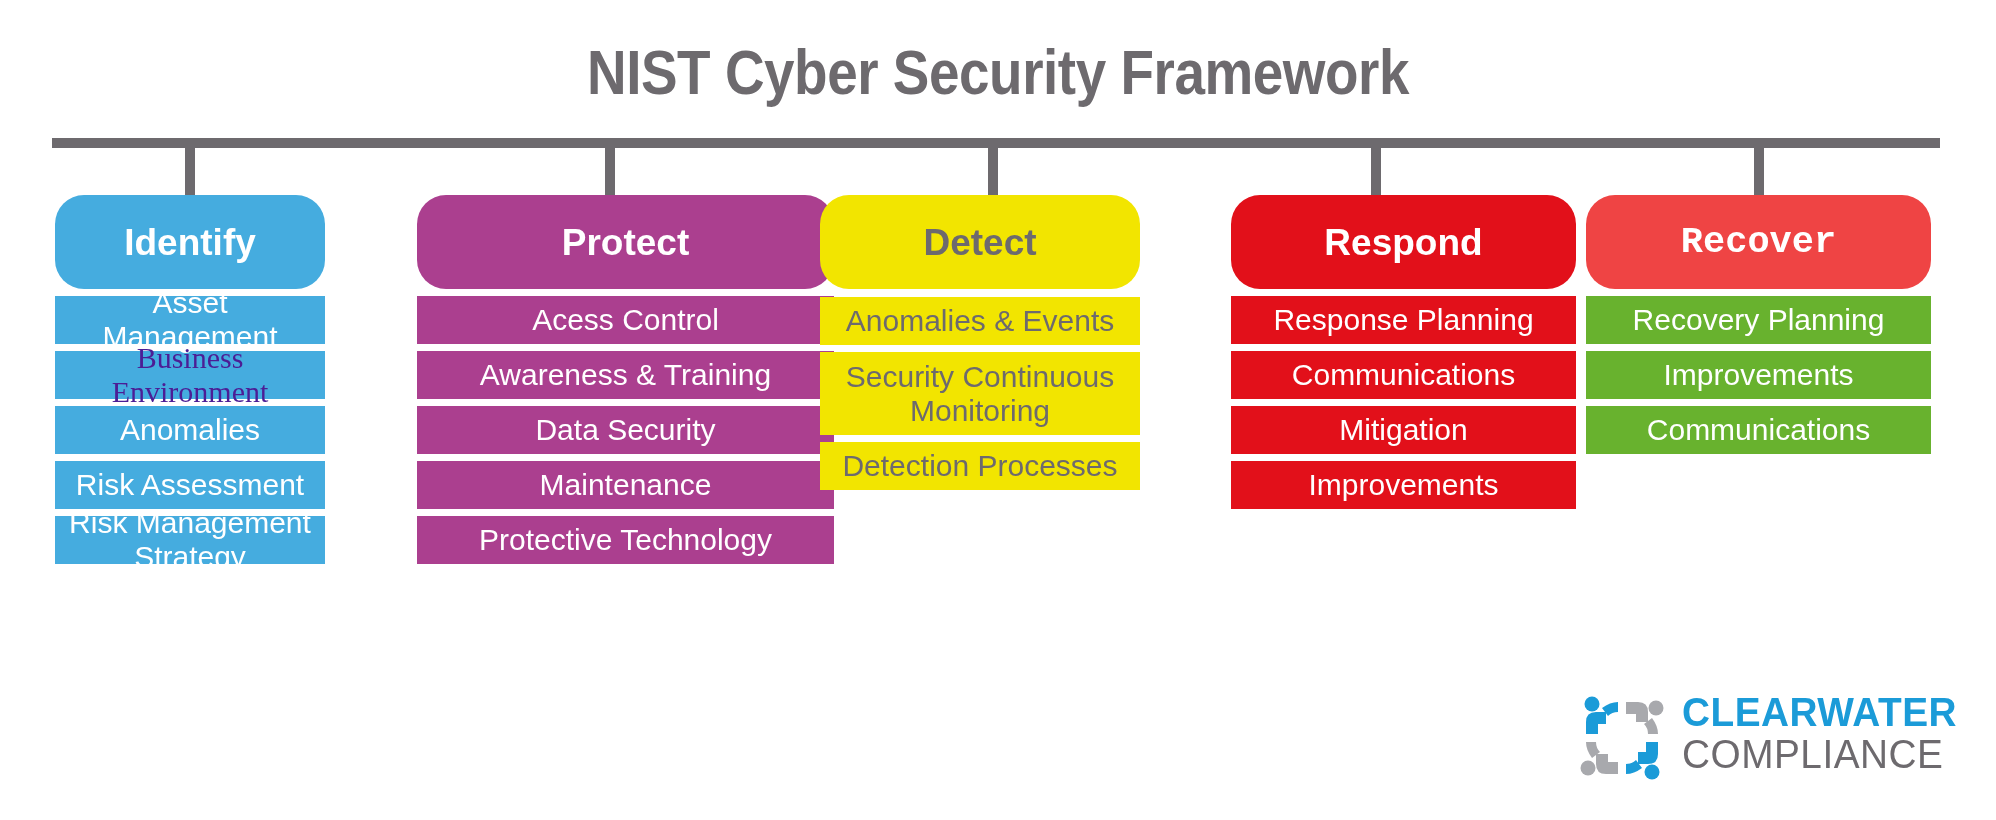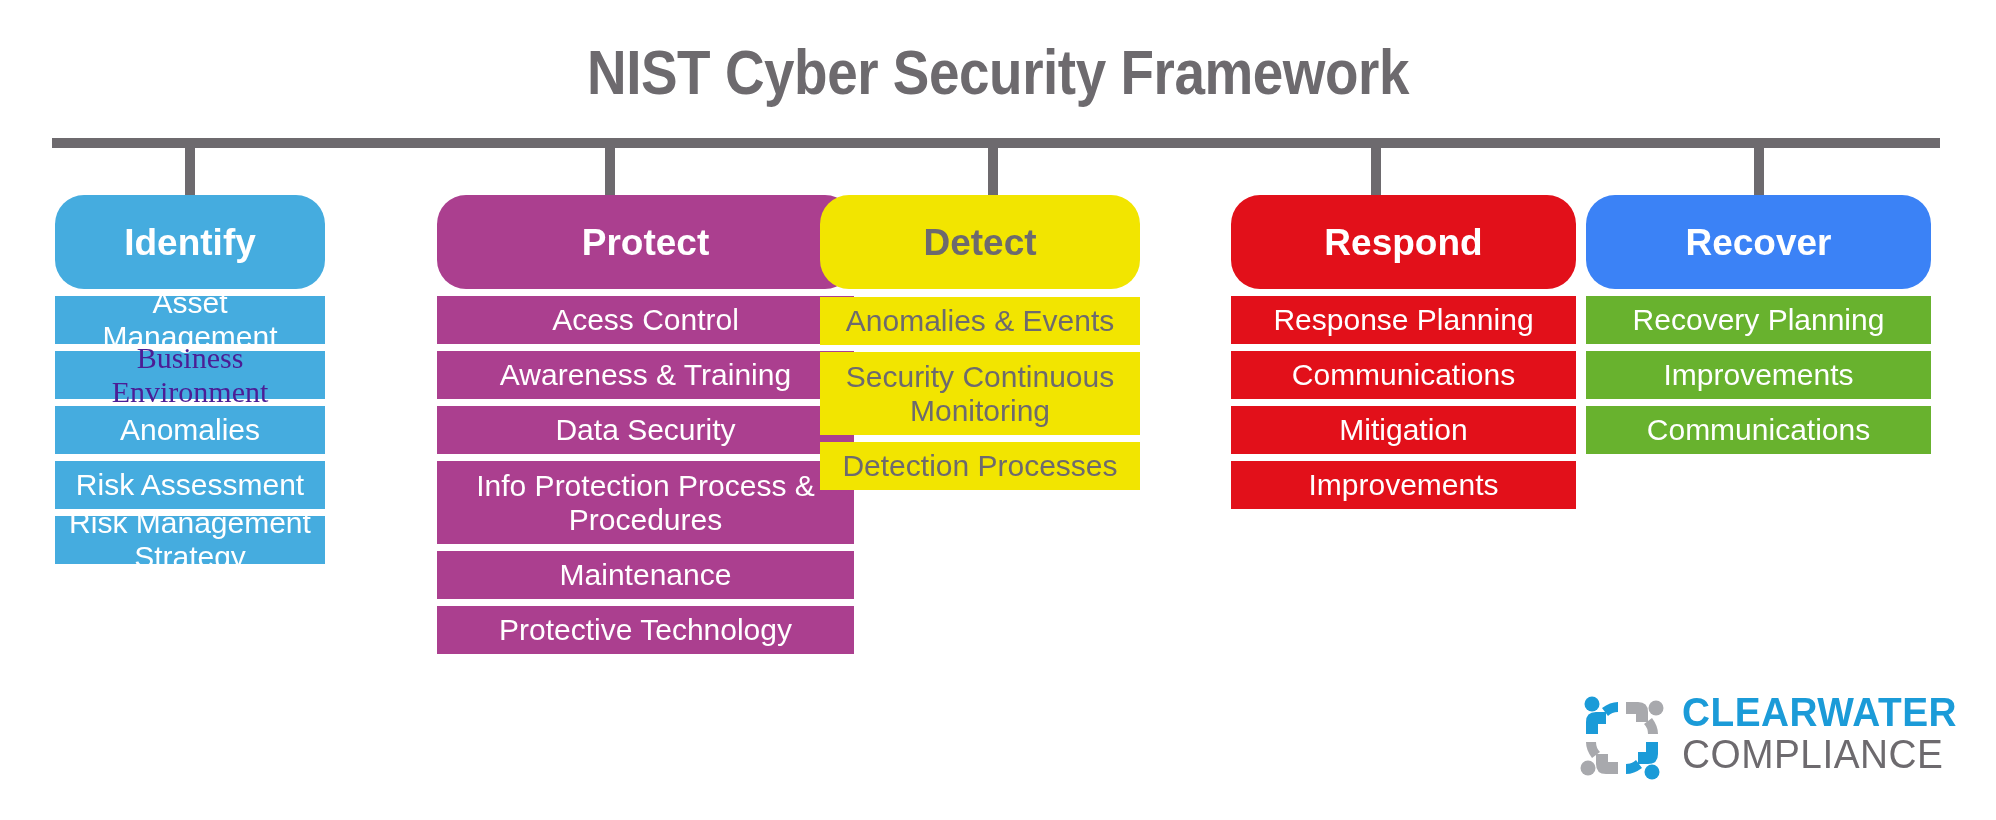--- a/index.html
+++ b/index.html
@@ -148,44 +148,43 @@
 
 <div class="board" id="board">
     <div class="column" style="left: 55px; width: 270px;">
       <div class="fn-header" style="background: rgb(69, 172, 223); color: rgb(255, 255, 255);">Identify</div>
       <div class="fn-item one-line" style="background: rgb(69, 172, 223); color: rgb(255, 255, 255);">Asset Management</div>
       <div class="fn-item one-line" style="background: rgb(69, 172, 223); color: #4c1d95; font-family: Liberation Serif, serif;">Business Environment</div>
       <div class="fn-item one-line" style="background: rgb(69, 172, 223); color: rgb(255, 255, 255);">Anomalies</div>
       <div class="fn-item one-line" style="background: rgb(69, 172, 223); color: rgb(255, 255, 255);">Risk Assessment</div>
       <div class="fn-item one-line" style="background: rgb(69, 172, 223); color: rgb(255, 255, 255);">Risk Management Strategy</div>
     </div>
-    <div class="column" style="left: 437px; width: 417px;">
+    <div class="column" style="left: 417px; width: 417px;">
       <div class="fn-header" style="background: rgb(171, 63, 143); color: rgb(255, 255, 255);">Protect</div>
       <div class="fn-item one-line" style="background: rgb(171, 63, 143); color: rgb(255, 255, 255);">Acess Control</div>
       <div class="fn-item one-line" style="background: rgb(171, 63, 143); color: rgb(255, 255, 255);">Awareness &amp; Training</div>
       <div class="fn-item one-line" style="background: rgb(171, 63, 143); color: rgb(255, 255, 255);">Data Security</div>
-      <div class="fn-item two-line" style="background: rgb(171, 63, 143); color: rgb(255, 255, 255);">Info Protection Process &amp; Procedures</div>
       <div class="fn-item one-line" style="background: rgb(171, 63, 143); color: rgb(255, 255, 255);">Maintenance</div>
       <div class="fn-item one-line" style="background: rgb(171, 63, 143); color: rgb(255, 255, 255);">Protective Technology</div>
     </div>
     <div class="column" style="left: 820px; width: 320px;">
       <div class="fn-header" style="background: rgb(242, 229, 0); color: rgb(109, 106, 110);">Detect</div>
       <div class="fn-item one-line" style="background: rgb(242, 229, 0); color: rgb(109, 106, 110); margin-top: 8px;">Anomalies &amp; Events</div>
       <div class="fn-item two-line" style="background: rgb(242, 229, 0); color: rgb(109, 106, 110);">Security Continuous Monitoring</div>
       <div class="fn-item one-line" style="background: rgb(242, 229, 0); color: rgb(109, 106, 110);">Detection Processes</div>
     </div>
     <div class="column" style="left: 1203px; width: 345px; margin-left: 28px;">
       <div class="fn-header" style="background: rgb(226, 16, 26); color: rgb(255, 255, 255);">Respond</div>
       <div class="fn-item one-line" style="background: rgb(226, 16, 26); color: rgb(255, 255, 255);">Response Planning</div>
       <div class="fn-item one-line" style="background: rgb(226, 16, 26); color: rgb(255, 255, 255);">Communications</div>
       <div class="fn-item one-line" style="background: rgb(226, 16, 26); color: rgb(255, 255, 255);">Mitigation</div>
       <div class="fn-item one-line" style="background: rgb(226, 16, 26); color: rgb(255, 255, 255);">Improvements</div>
     </div>
     <div class="column" style="left: 1586px; width: 345px;">
-      <div class="fn-header" style="background: #3b82f6; color: rgb(255, 255, 255);">Recover</div>
+      <div class="fn-header" style="background: #ef4444; color: rgb(255, 255, 255); font-family: Liberation Mono, monospace;">Recover</div>
       <div class="fn-item one-line" style="background: rgb(104, 178, 46); color: rgb(255, 255, 255);">Recovery Planning</div>
       <div class="fn-item one-line" style="background: rgb(104, 178, 46); color: rgb(255, 255, 255);">Improvements</div>
       <div class="fn-item one-line" style="background: rgb(104, 178, 46); color: rgb(255, 255, 255);">Communications</div>
     </div>
   </div>
 
 <div class="logo">
   <div class="logo-mark">
     <svg viewBox="0 0 100 100" width="100" height="100" aria-hidden="true">
 

